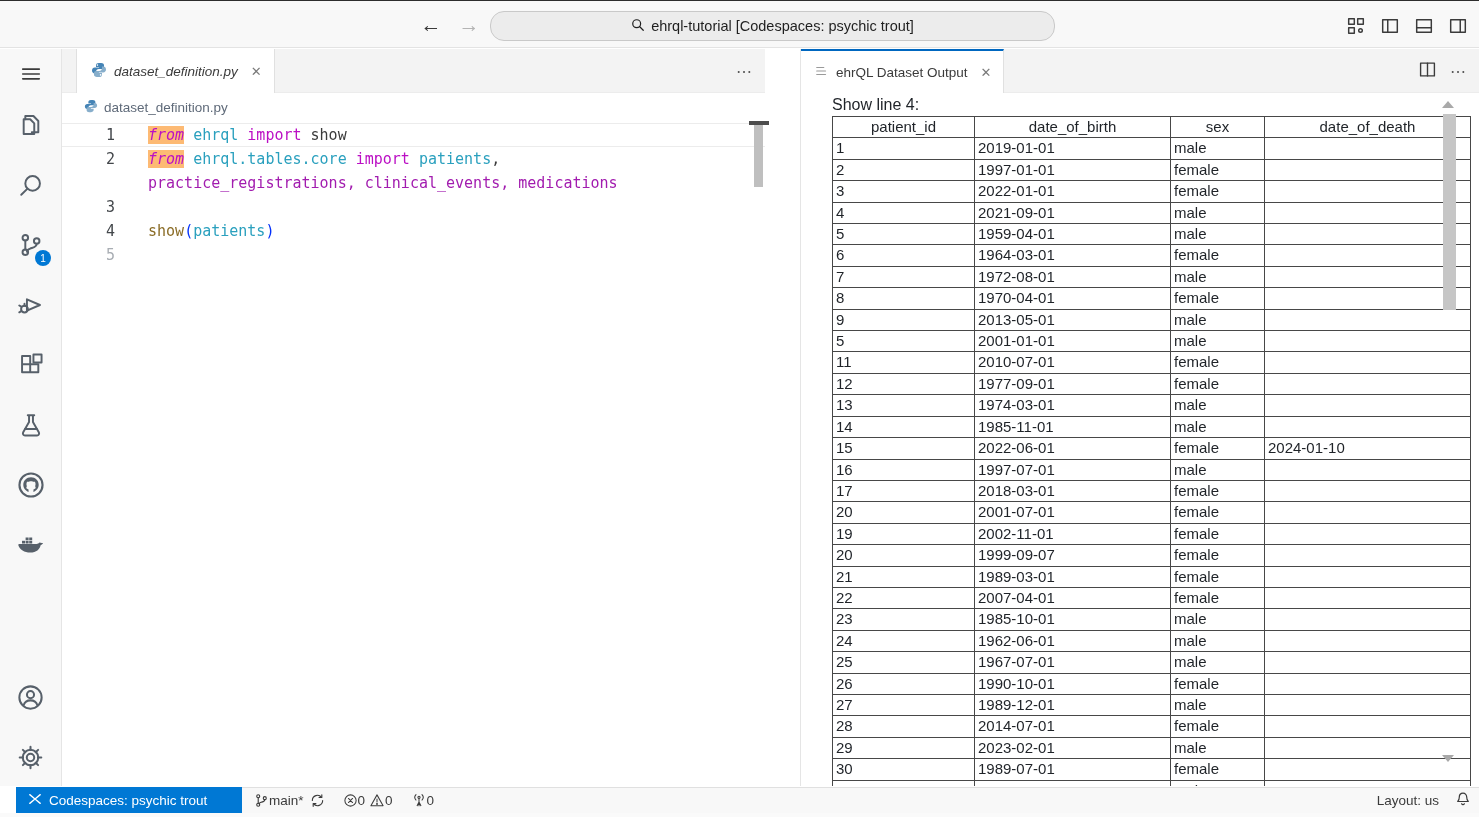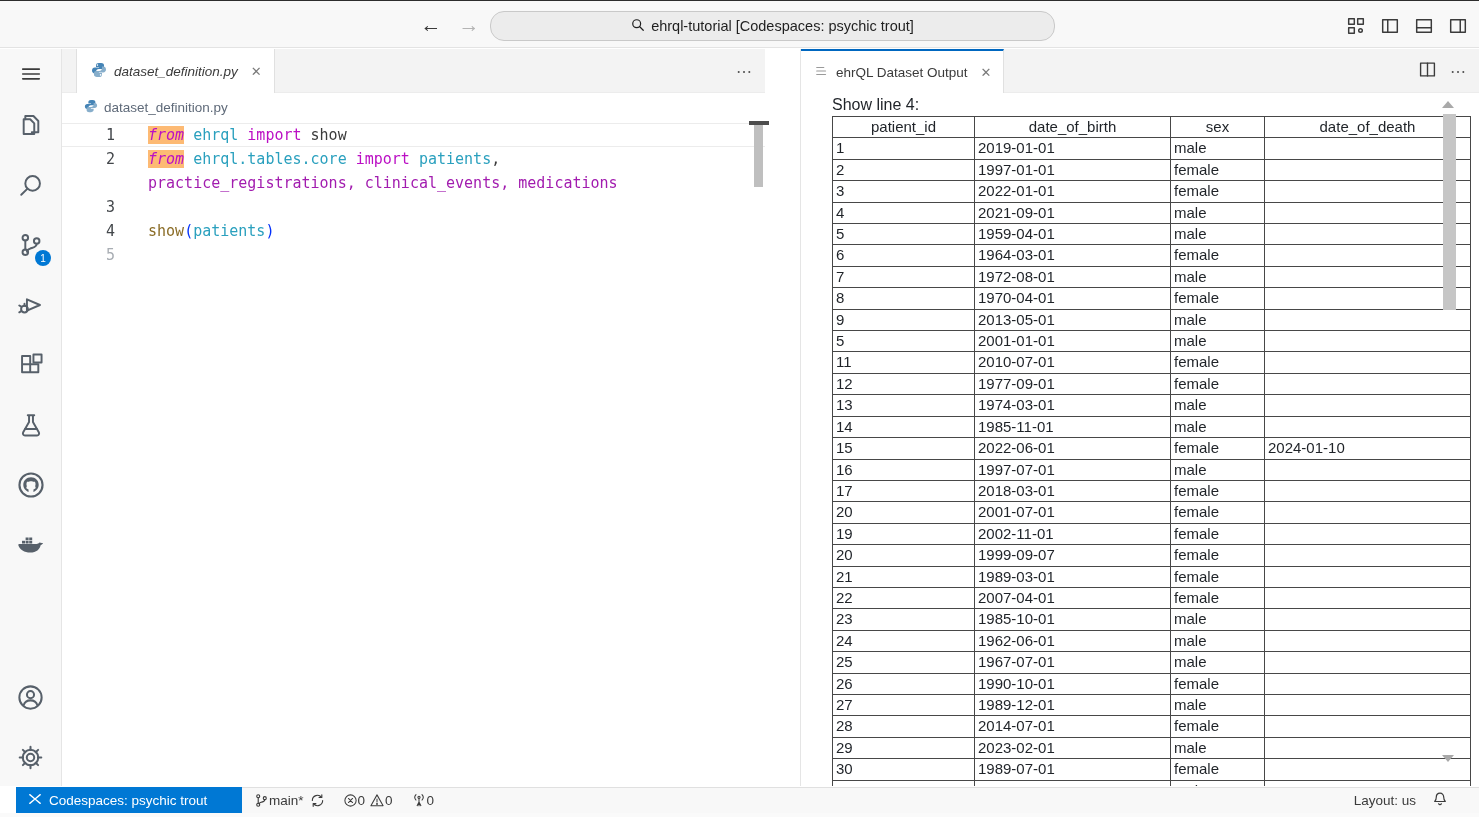--- a/index.html
+++ b/index.html
@@ -65,21 +65,21 @@
   .sb-up { top:8px; border-bottom:7px solid #a9a9a9; }
   .sb-down { bottom:24px; border-top:7px solid #a9a9a9; }
   .sb-thumb { position:absolute; right:23px; top:21px; width:13px; height:196px; background:#c6c6c6; cursor:pointer; }
 
   
   .statusbar { position:absolute; left:16px; right:0; top:786px; height:26px; background:#f8f8f8; border-top:1px solid #e0e0e0; display:flex; align-items:flex-end; font-size:13.5px; color:#3b3b3b; }
   .remote { height:26px; background:#0078d4; color:#fff; display:flex; align-items:center; gap:7px; padding:0 12px; width:226px; cursor:pointer; }
   .sb-item { display:flex; align-items:center; padding:0 6px; height:26px; cursor:pointer; }
   .sb-item svg { display:block; }
   .sb-left { display:flex; align-items:center; margin-left:6px; gap:6px; }
-  .sb-right { margin-left:auto; display:flex; align-items:center; gap:10px; padding-right:31px; }
+  .sb-right { margin-left:auto; display:flex; align-items:center; gap:10px; padding-right:8px; }
 
   
   .bottomstrip { position:absolute; left:0; right:0; top:812px; height:5px; background:#fafafa; overflow:hidden; }
   .frag { position:absolute; top:1px; font-size:22px; font-weight:bold; color:#2d2d35; letter-spacing:2px; white-space:nowrap; }
   .frag1 { left:180px; } .frag2 { left:640px; }
 
   svg { stroke-linecap:round; stroke-linejoin:round; }
 </style>
 </head>
 <body>

